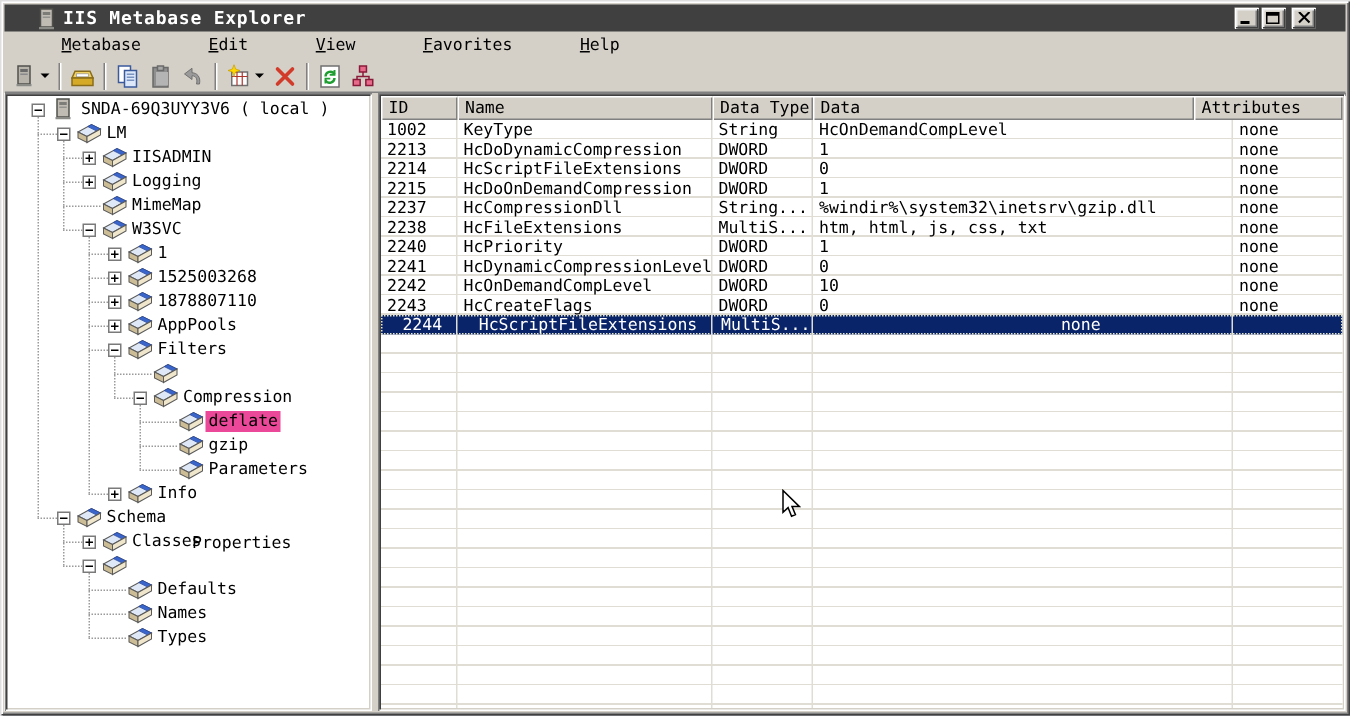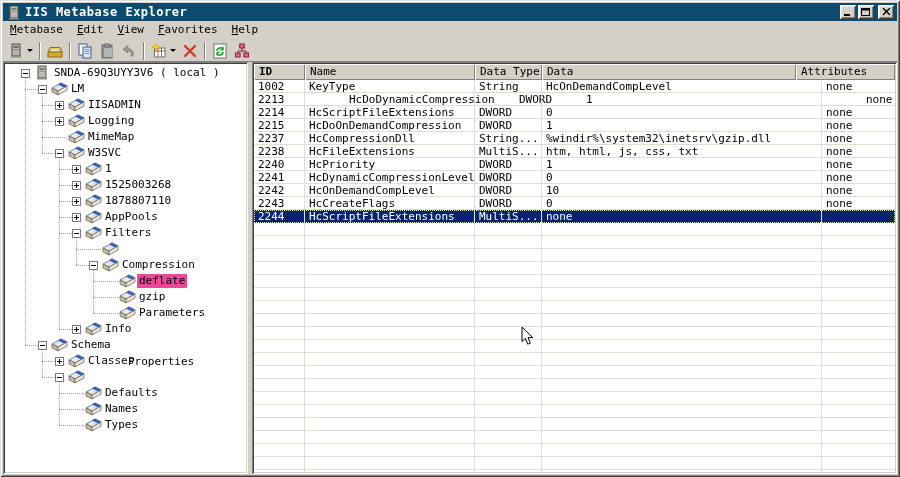--- a/index.html
+++ b/index.html
@@ -2,31 +2,31 @@
 <html><head>
 <meta charset="utf-8">
 <style>
   html,body{margin:0;padding:0;}
   body{width:900px;height:477px;overflow:hidden;background:#3a6ea5;
        font-family:"DejaVu Sans Mono","Liberation Mono",monospace;}
   .window{position:absolute;left:0;top:0;width:900px;height:477px;background:#d4d0c8;
     box-shadow:inset 1px 1px 0 #dfdfdf,inset -1px -1px 0 #404040,inset 2px 2px 0 #fff,inset -2px -2px 0 #808080;
     box-sizing:border-box;padding:3px;}
   
-  .titlebar{height:18px;background:#0c4a6e;display:flex;align-items:center;padding:0 3px;}
+  .titlebar{height:18px;background:#404040;display:flex;align-items:center;padding:0 20px;}
   .title-icon{width:16px;height:15px;margin-right:3px;flex:none;}
   .title-text{color:#fff;font-size:12px;font-weight:bold;letter-spacing:.5px;white-space:nowrap;flex:1;}
   .win-buttons{display:flex;gap:2px;}
   .winbtn{width:16px;height:14px;background:#d4d0c8;display:flex;align-items:center;justify-content:center;
     box-shadow:inset 1px 1px 0 #fff,inset -1px -1px 0 #404040,inset 2px 2px 0 #eee,inset -2px -2px 0 #808080;}
   .winbtn svg{display:block;}
   .winbtn.close{margin-left:2px;}
   
   .menubar{height:18px;display:flex;align-items:center;font-size:11px;color:#000;}
-  .menu-item{padding:1px 7px;line-height:16px;white-space:nowrap;}
+  .menu-item{padding:1px 7px;line-height:16px;white-space:nowrap;margin-left:31px;}
   .menu-item u{text-decoration:underline;}
   
   .toolbar{height:23px;display:flex;align-items:center;padding-left:2px;border-bottom:1px solid #fff;
     box-shadow:0 -1px 0 #808080 inset;}
   .tb-btn{height:20px;display:flex;align-items:center;padding:1px 2px;margin:0 1px;}
   .tb-btn svg{display:block;}
   .dd-arrow{width:0;height:0;border-left:3px solid transparent;border-right:3px solid transparent;
     border-top:3px solid #000;margin-left:3px;}
   .tb-sep{width:0;height:18px;border-left:1px solid #808080;border-right:1px solid #fff;margin:0 3px;}
   
@@ -50,21 +50,21 @@
   .list-header{height:16px;display:flex;flex:none;margin:2px 2px 0 2px;font-size:11px;}
   .hcell{background:#d4d0c8;box-sizing:border-box;padding:1px 0 0 5px;white-space:nowrap;overflow:hidden;
     box-shadow:inset 1px 1px 0 #fff,inset -1px -1px 0 #808080;height:16px;line-height:14px;flex:none;}
   .hcell.last{flex:1;}
   .list-body{position:relative;flex:1;margin:0 2px 2px 2px;overflow:hidden;background:#fff;
     background-image:repeating-linear-gradient(to bottom,transparent 0,transparent 12px,#e0ddd5 12px,#e0ddd5 13px);}
   .vgrid{position:absolute;top:0;bottom:0;width:1px;background:#e0ddd5;z-index:3;}
   .lrow{position:absolute;left:0;right:0;height:13px;line-height:13px;font-size:11px;display:flex;z-index:1;}
   .lrow .cell{flex:none;box-sizing:border-box;padding-left:4px;white-space:nowrap;overflow:hidden;}
   .lrow .cell.last{flex:1;}
-  .lrow.sel{background:#0a246a;color:#fff;outline:1px dotted #e8e8c8;outline-offset:-1px;z-index:2;}
+  .lrow.sel{background:#0a246a;color:#fff;outline:1px dotted #e8e8c8;outline-offset:-1px;z-index:2;text-align:center;}
   
   .cursor{position:absolute;z-index:99;}
 </style>
 </head>
 <body>
 
 <div class="window">
   <div class="titlebar">
     <span class="title-icon" id="title-icon"><svg width="16" height="15" viewBox="0 0 16 15">
           <rect x="4" y="1" width="8" height="12" fill="#c0bcb4" stroke="#50504c"></rect>
@@ -391,41 +391,41 @@
             <polygon points="1,7 10,2 16,5 7,10" fill="#dfe8f6" stroke="#5a5a5a" stroke-width="0.7"></polygon>
             <polygon points="10,2 16,5 13.5,6.4 7.5,3.4" fill="#3a66cc" stroke="#27479c" stroke-width="0.5"></polygon>
             <polygon points="1,7 7,10 7,14 1,11" fill="#cdbd97" stroke="#5a5a5a" stroke-width="0.7"></polygon>
             <polygon points="7,10 16,5 16,9 7,14" fill="#efe6cc" stroke="#5a5a5a" stroke-width="0.7"></polygon>
           </svg></div>
         <div class="tree-row" style="left: 100px; top: 355px;"><span class="tree-label">Types</span></div>
       </div>
     <div class="splitter"></div>
     <div class="list-panel">
       <div class="list-header" id="list-header">
-          <div class="hcell" style="width: 51px; font-weight: bold;">ID</div>
+          <div class="hcell" style="width: 51px;">ID</div>
           <div class="hcell" style="width: 170px;">Name</div>
           <div class="hcell" style="width: 67px;">Data Type</div>
           <div class="hcell" style="width: 254px;">Data</div>
           <div class="hcell last">Attributes</div>
         </div>
       <div class="list-body" id="list-body">
           <div class="vgrid" style="left: 50px;"></div>
           <div class="vgrid" style="left: 220px;"></div>
           <div class="vgrid" style="left: 287px;"></div>
           <div class="vgrid" style="left: 567px;"></div>
           <div class="lrow" style="top: 0px;">
             <div class="cell" style="width: 51px;">1002</div>
             <div class="cell" style="width: 170px;">KeyType</div>
             <div class="cell" style="width: 67px;">String</div>
             <div class="cell" style="width: 280px;">HcOnDemandCompLevel</div>
             <div class="cell last">none</div>
           </div>
           <div class="lrow" style="top: 13px;">
             <div class="cell" style="width: 51px;">2213</div>
-            <div class="cell" style="width: 170px; margin-left: 40px;">HcDoDynamicCompression</div>
+            <div class="cell" style="width: 170px;">HcDoDynamicCompression</div>
             <div class="cell" style="width: 67px;">DWORD</div>
             <div class="cell" style="width: 280px;">1</div>
             <div class="cell last">none</div>
           </div>
           <div class="lrow" style="top: 26px;">
             <div class="cell" style="width: 51px;">2214</div>
             <div class="cell" style="width: 170px;">HcScriptFileExtensions</div>
             <div class="cell" style="width: 67px;">DWORD</div>
             <div class="cell" style="width: 280px;">0</div>
             <div class="cell last">none</div>

